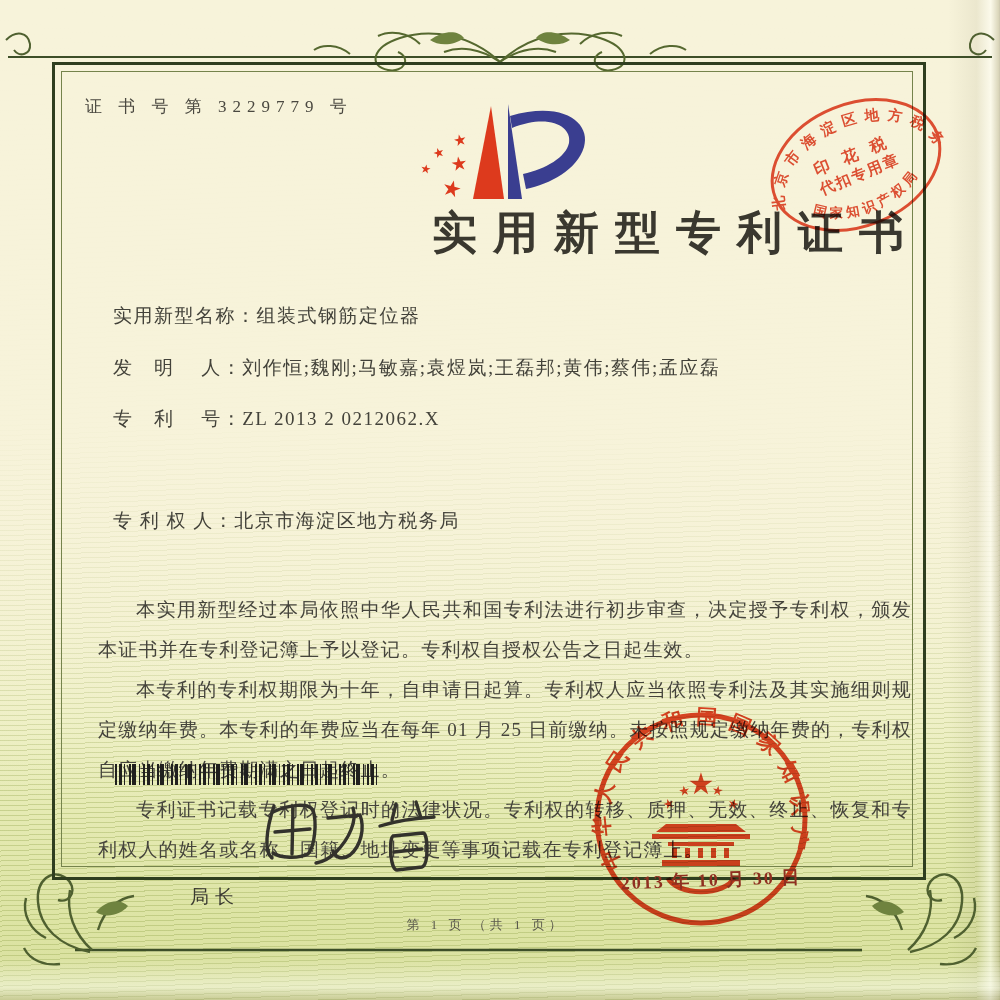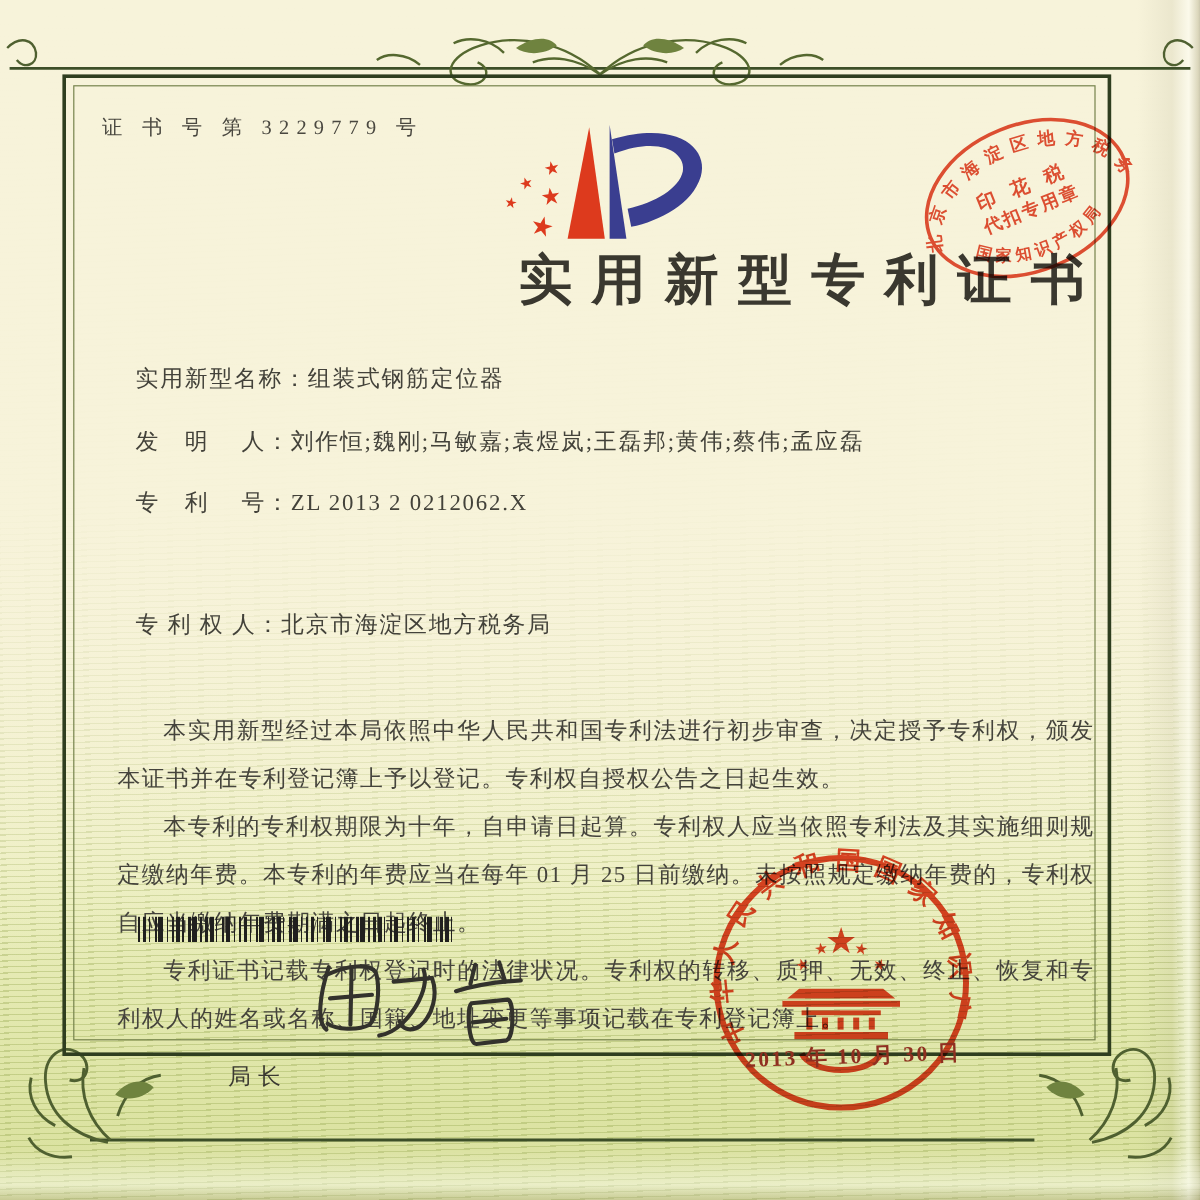--- a/index.html
+++ b/index.html
@@ -214,14 +214,15 @@
       <rect x="110" y="142" width="5" height="10"></rect>
       <rect x="123" y="142" width="5" height="10"></rect>
       <rect x="136" y="142" width="5" height="10"></rect>
       <rect x="74" y="154" width="78" height="6"></rect>
       <path d="M80,172 A34,18 0 0 0 146,172" stroke="#e33c1d" stroke-width="5" fill="none"></path>
     </g>
   </svg>
 
   <div class="seal-date">2013 年 10 月 30 日</div>
 
+  <div class="footer">第 1 页 （共 1 页）</div>
 
 </div>
 
 </body></html>

